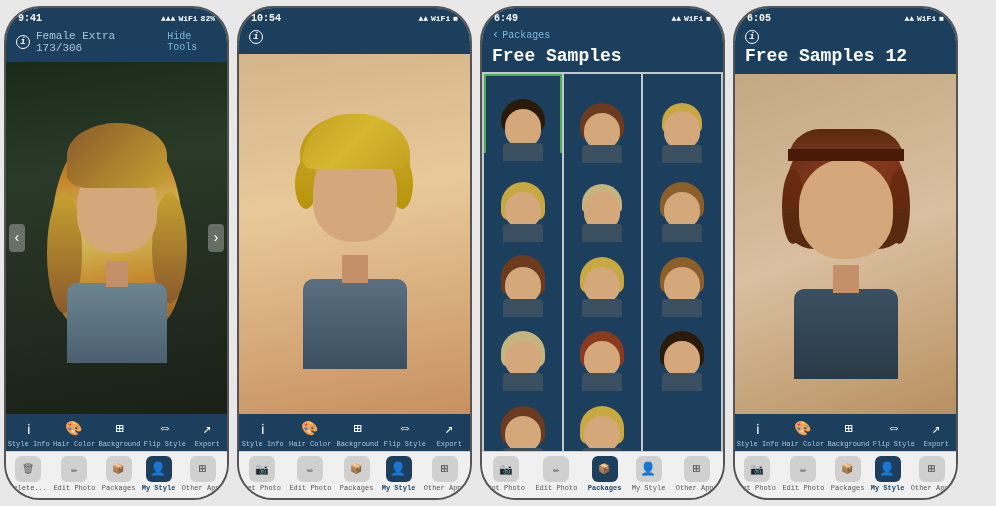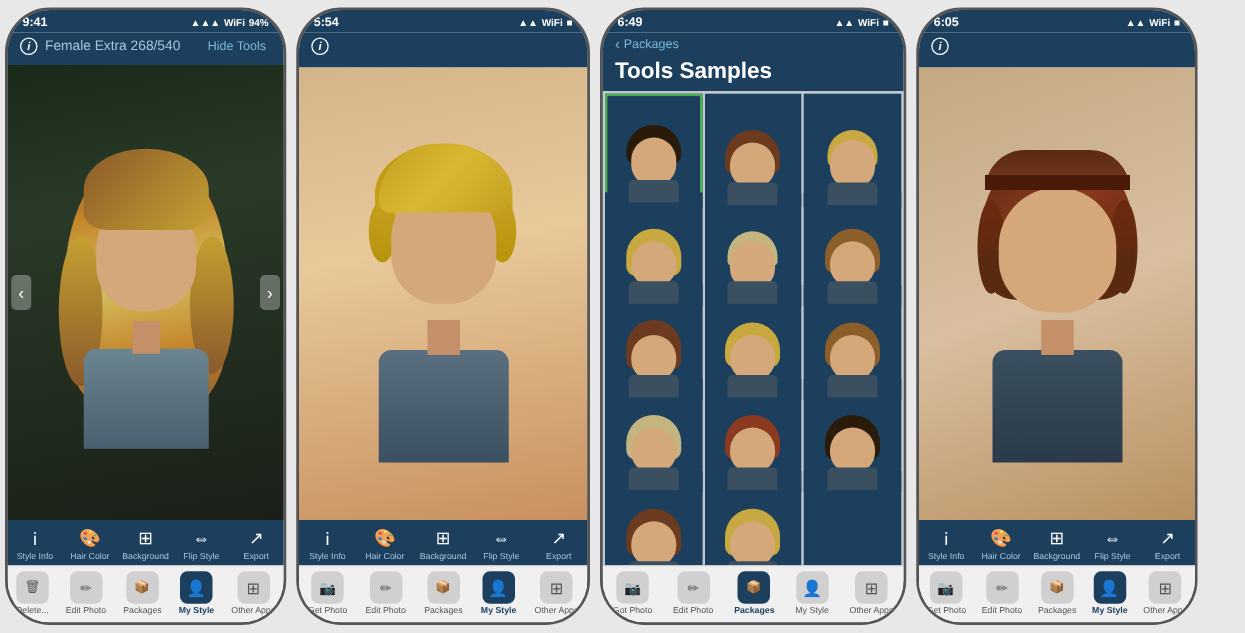--- a/index.html
+++ b/index.html
@@ -25,20 +25,21 @@
     }
 
     .phone-screen {
       position: relative;
       width: 100%;
       height: 100%;
       background: #e8eef5;
       overflow: hidden;
       display: flex;
       flex-direction: column;
+      font-family: Liberation Mono, monospace;
     }
 
     
     .status-bar {
       display: flex;
       justify-content: space-between;
       align-items: center;
       padding: 4px 12px 2px;
       background: #1c3f5e;
       color: white;
@@ -256,28 +257,28 @@
 <body>
 
 <div class="phone phone1">
   <div class="phone-screen">
 
     <div class="status-bar">
       <span class="time">9:41</span>
       <div class="icons">
         <span>▲▲▲</span>
         <span>WiFi</span>
-        <span>94%</span>
+        <span>82%</span>
       </div>
     </div>
 
     <div class="header-bar">
       <div class="header-info">
         <div class="info-circle">i</div>
-        <span style="font-size:11px;color:#aac4db;">Female Extra 268/540</span>
+        <span style="font-size:11px;color:#aac4db;">Female Extra 173/306</span>
         <span class="hide-tools">Hide Tools</span>
       </div>
     </div>
 
     <div class="main-content" style="background:#2a2a2a;position:relative;">
 
       <div style="width:100%;height:100%;background:linear-gradient(170deg,#1a2a18 0%,#2a3a28 30%,#1a2018 100%);display:flex;align-items:center;justify-content:center;position:relative;">
 
         <div style="position:relative;width:160px;height:250px;">
 
@@ -345,21 +346,21 @@
         <span class="a-label">Other Apps</span>
       </div>
     </div>
   </div>
 </div>
 
 <div class="phone phone2">
   <div class="phone-screen">
 
     <div class="status-bar">
-      <span class="time">5:54</span>
+      <span class="time">10:54</span>
       <div class="icons">
         <span>▲▲</span>
         <span>WiFi</span>
         <span>■</span>
       </div>
     </div>
 
     <div class="header-bar" style="padding-bottom:8px;">
       <div class="header-info">
         <div class="info-circle">i</div>
@@ -446,21 +447,21 @@
         <span>■</span>
       </div>
     </div>
 
     <div class="back-nav">
       <span class="nav-back-chevron">‹</span>
       <span>Packages</span>
     </div>
 
     <div class="header-bar" style="padding-top:2px;padding-bottom:6px;">
-      <div class="title">Tools Samples</div>
+      <div class="title">Free Samples</div>
     </div>
 
     <div class="hair-grid">
 
       <div class="grid-cell selected">
         <div style="width:100%;height:100%;background:#1c3f5e;display:flex;align-items:flex-end;justify-content:center;position:relative;padding-bottom:2px;">
           <div style="position:relative;width:52px;height:62px;">
             <div style="position:absolute;top:0;left:4px;width:44px;height:32px;background:#2a1a0a;border-radius:22px 22px 8px 8px;z-index:2;"></div>
             <div style="position:absolute;top:10px;left:8px;width:36px;height:38px;background:#d4a87a;border-radius:18px 18px 16px 16px;z-index:3;"></div>
             <div style="position:absolute;bottom:0;left:6px;width:40px;height:18px;background:#3a5060;border-radius:4px 4px 0 0;z-index:3;"></div>
@@ -639,20 +640,21 @@
         <span>▲▲</span>
         <span>WiFi</span>
         <span>■</span>
       </div>
     </div>
 
     <div class="header-bar" style="padding-bottom:8px;">
       <div class="header-info">
         <div class="info-circle">i</div>
       </div>
+      <div class="title">Free Samples 12</div>
     </div>
 
     <div class="main-content p4-person">
       <div style="position:relative;width:160px;height:270px;">
 
         <div style="position:absolute;top:20px;left:20px;width:120px;height:90px;background:linear-gradient(135deg,#5a2a10,#8b3a1f,#6b2a10);border-radius:60px 60px 15px 15px;z-index:1;"></div>
 
         <div style="position:absolute;top:20px;left:22px;width:116px;height:32px;background:linear-gradient(180deg,#5a2a10,#7a3a20);border-radius:58px 58px 0 0;z-index:4;"></div>
         <div style="position:absolute;top:40px;left:22px;width:116px;height:12px;background:#4a1a08;z-index:5;border-radius:0;"></div>
 

